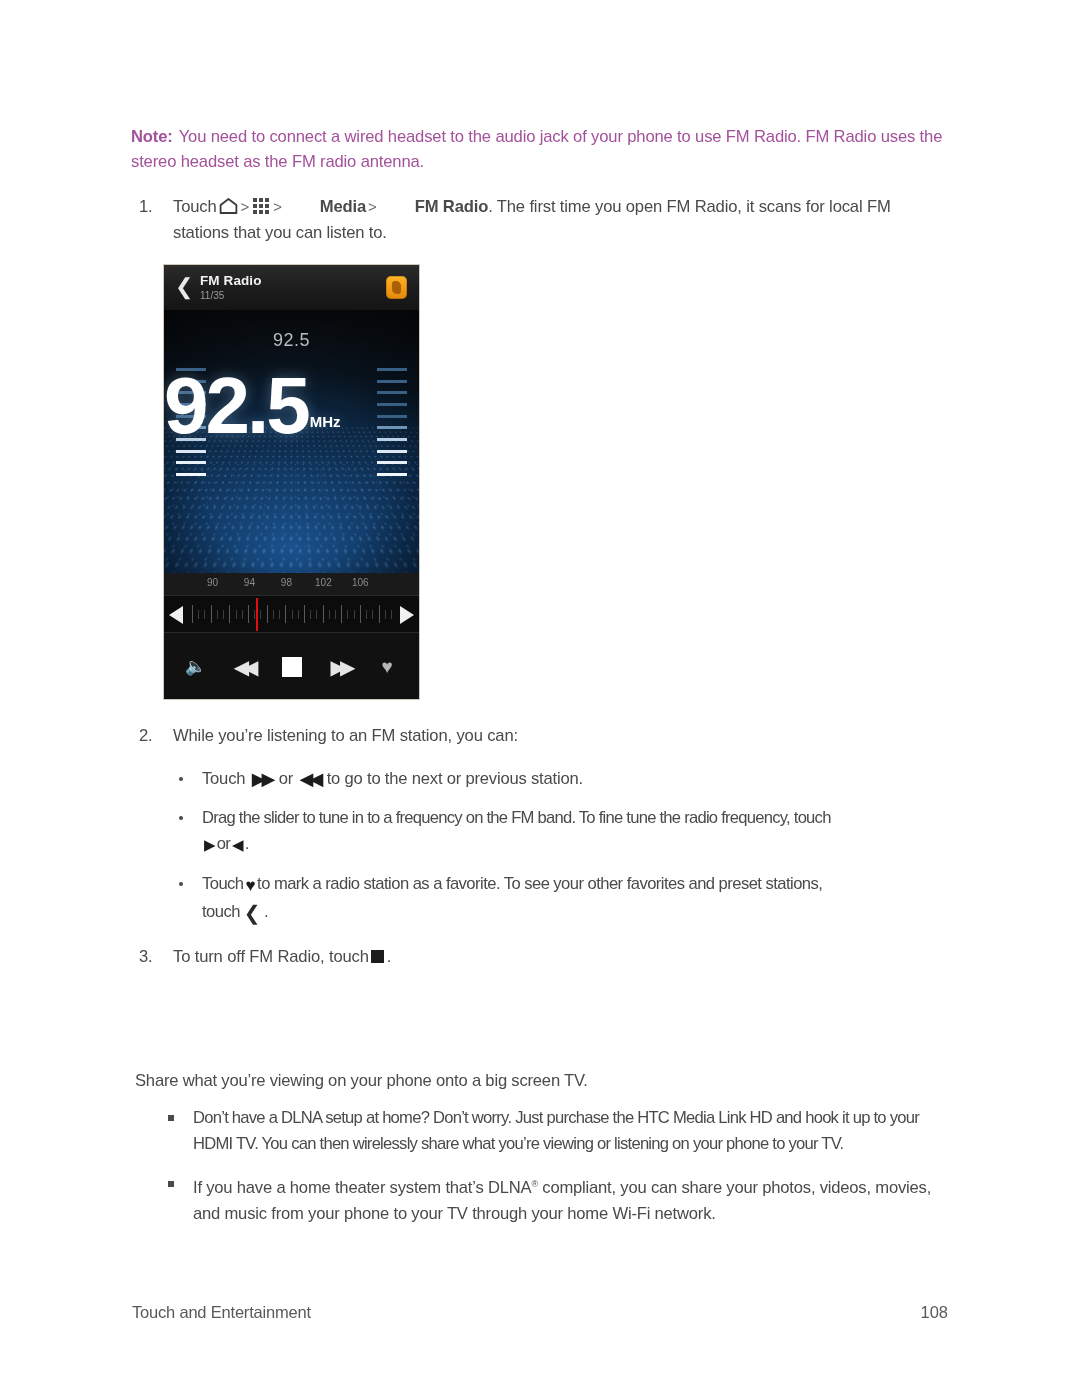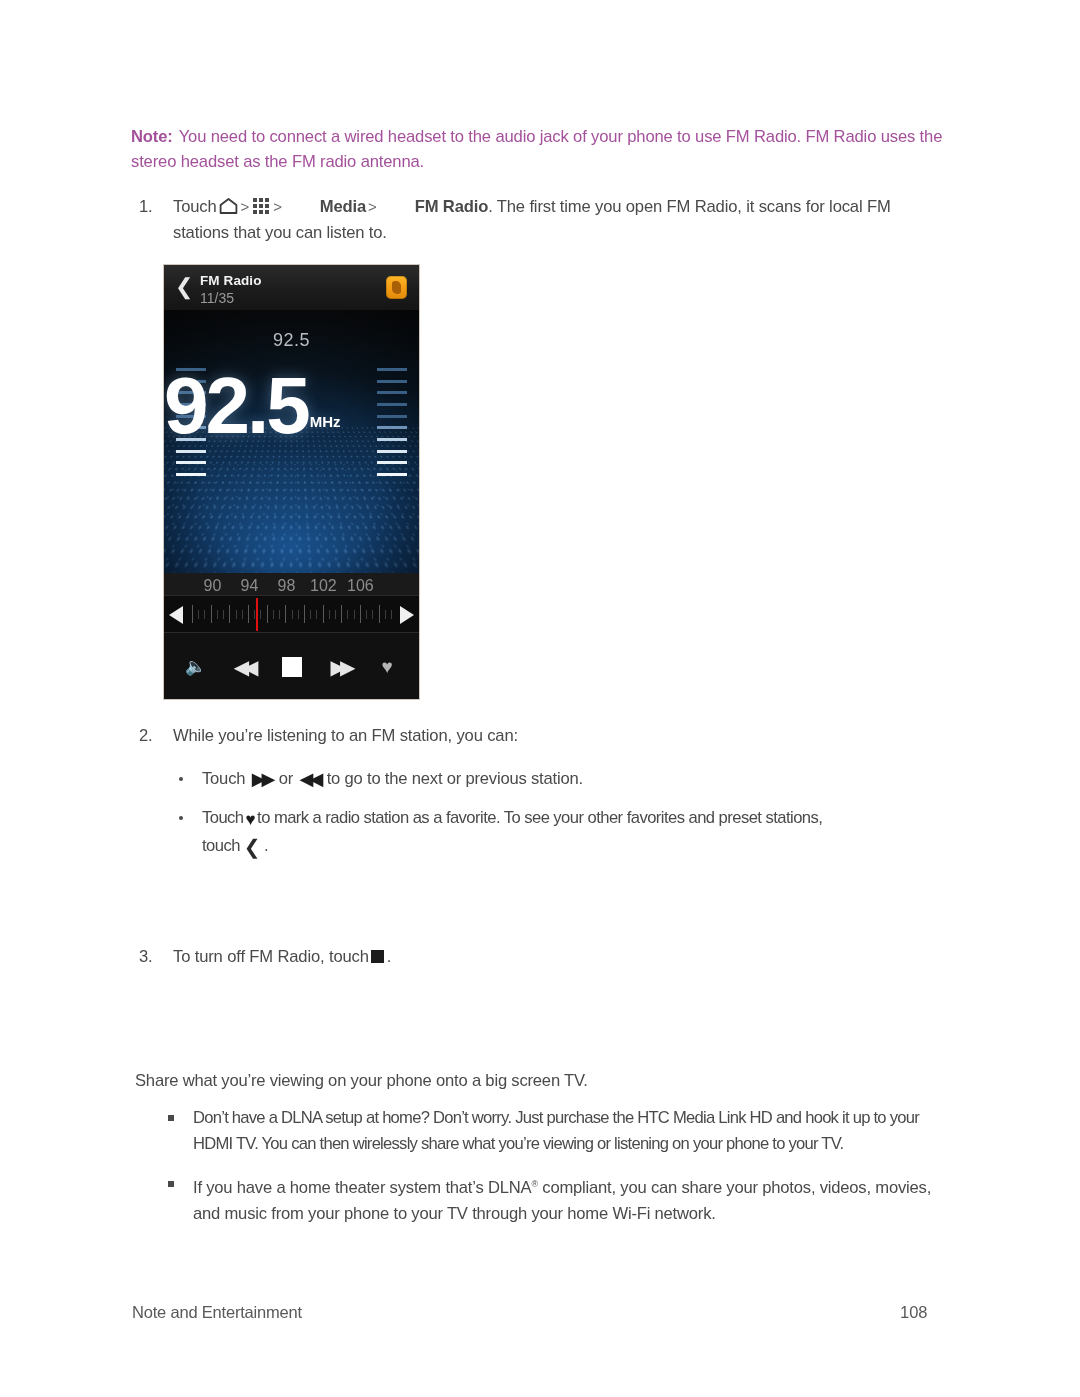--- a/index.html
+++ b/index.html
@@ -181,21 +181,21 @@
     top: 1303px;
     font-size: 16.5px;
     color: #595959;
     letter-spacing: -0.2px;
   }
   .footer-right {
     position: absolute;
     left: 900px;
     top: 1303px;
     width: 48px;
-    text-align: left;
+    text-align: right;
     font-size: 16.5px;
     color: #595959;
   }
 
   
   .phone {
     position: absolute;
     left: 163px;
     top: 264px;
     width: 257px;
@@ -226,21 +226,21 @@
     left: 36px; top: 8px;
     color: #f2f2f2;
     font-size: 13.5px;
     font-weight: bold;
     letter-spacing: 0.1px;
   }
   .ph-sub {
     position: absolute;
     left: 36px; top: 25px;
     color: #9a9a9a;
-    font-size: 14px;
+    font-size: 10px;
   }
   .ph-appicon {
     position: absolute;
     right: 12px; top: 11px;
     width: 21px; height: 23px;
     border-radius: 5px;
     background: linear-gradient(to bottom, #fcb527 0%, #f29b12 55%, #e08a0b 100%);
     box-shadow: inset 0 0 0 1px rgba(0,0,0,0.18);
   }
   .ph-appicon::after {
@@ -346,21 +346,21 @@
     position: absolute;
     left: 0; top: 308px;
     width: 100%;
     height: 22px;
     background: #1a1a1a;
   }
   .ph-scale span {
     position: absolute;
     top: 4px;
     color: #8c8c8c;
-    font-size: 16px;
+    font-size: 10px;
     transform: translateX(-50%);
   }
   .ph-tuner {
     position: absolute;
     left: 0; top: 330px;
     width: 100%;
     height: 38px;
     background: #0c0c0c;
     border-top: 1px solid #2a2a2a;
     border-bottom: 1px solid #2a2a2a;
@@ -584,20 +584,24 @@
   <div class="bullets" id="blist1">
 
     <div class="bullet">
       <span>Touch</span>
       <span class="ic-ffwd">▶▶</span>
       <span>or</span>
       <span class="ic-rew">◀◀</span>
       <span>to go to the next or previous station.</span>
     </div>
 
+    <div class="bullet tighter">
+      <span>Drag the slider to tune in to a frequency on the FM band. To fine tune the radio frequency, touch</span><br>
+      <span class="ic-tri">▶</span><span>or</span><span class="ic-tri">◀</span><span>.</span>
+    </div>
 
     <div class="bullet tight">
       <span>Touch</span><span class="ic-heart">♥</span><span>to mark a radio station as a favorite. To see your other favorites and preset stations,</span><br>
       <span>touch</span><span class="ic-back">❮</span><span>.</span>
     </div>
   </div>
 
   <div class="step" id="step3">
     <span class="num">3.</span>
     <span class="body"><span>To turn off FM Radio, touch</span><span class="ic-stop"></span><span>.</span></span>
@@ -608,16 +612,16 @@
   <div class="bullets" id="blist2">
     <div class="bullet sq tighter">
       <span>Don’t have a DLNA setup at home? Don’t worry. Just purchase the HTC Media Link HD and hook it up to your HDMI TV. You can then wirelessly share what you’re viewing or listening on your phone to your TV.</span>
     </div>
     <div class="bullet sq">
       <span>If you have a home theater system that’s DLNA</span><span class="sup">®</span>
       <span>compliant, you can share your photos, videos, movies, and music from your phone to your TV through your home Wi-Fi network.</span>
     </div>
   </div>
 
-  <div class="footer-left">Note and Entertainment</div>
+  <div class="footer-left">Touch and Entertainment</div>
   <div class="footer-right">108</div>
 
 </div>
 
 </body></html>

